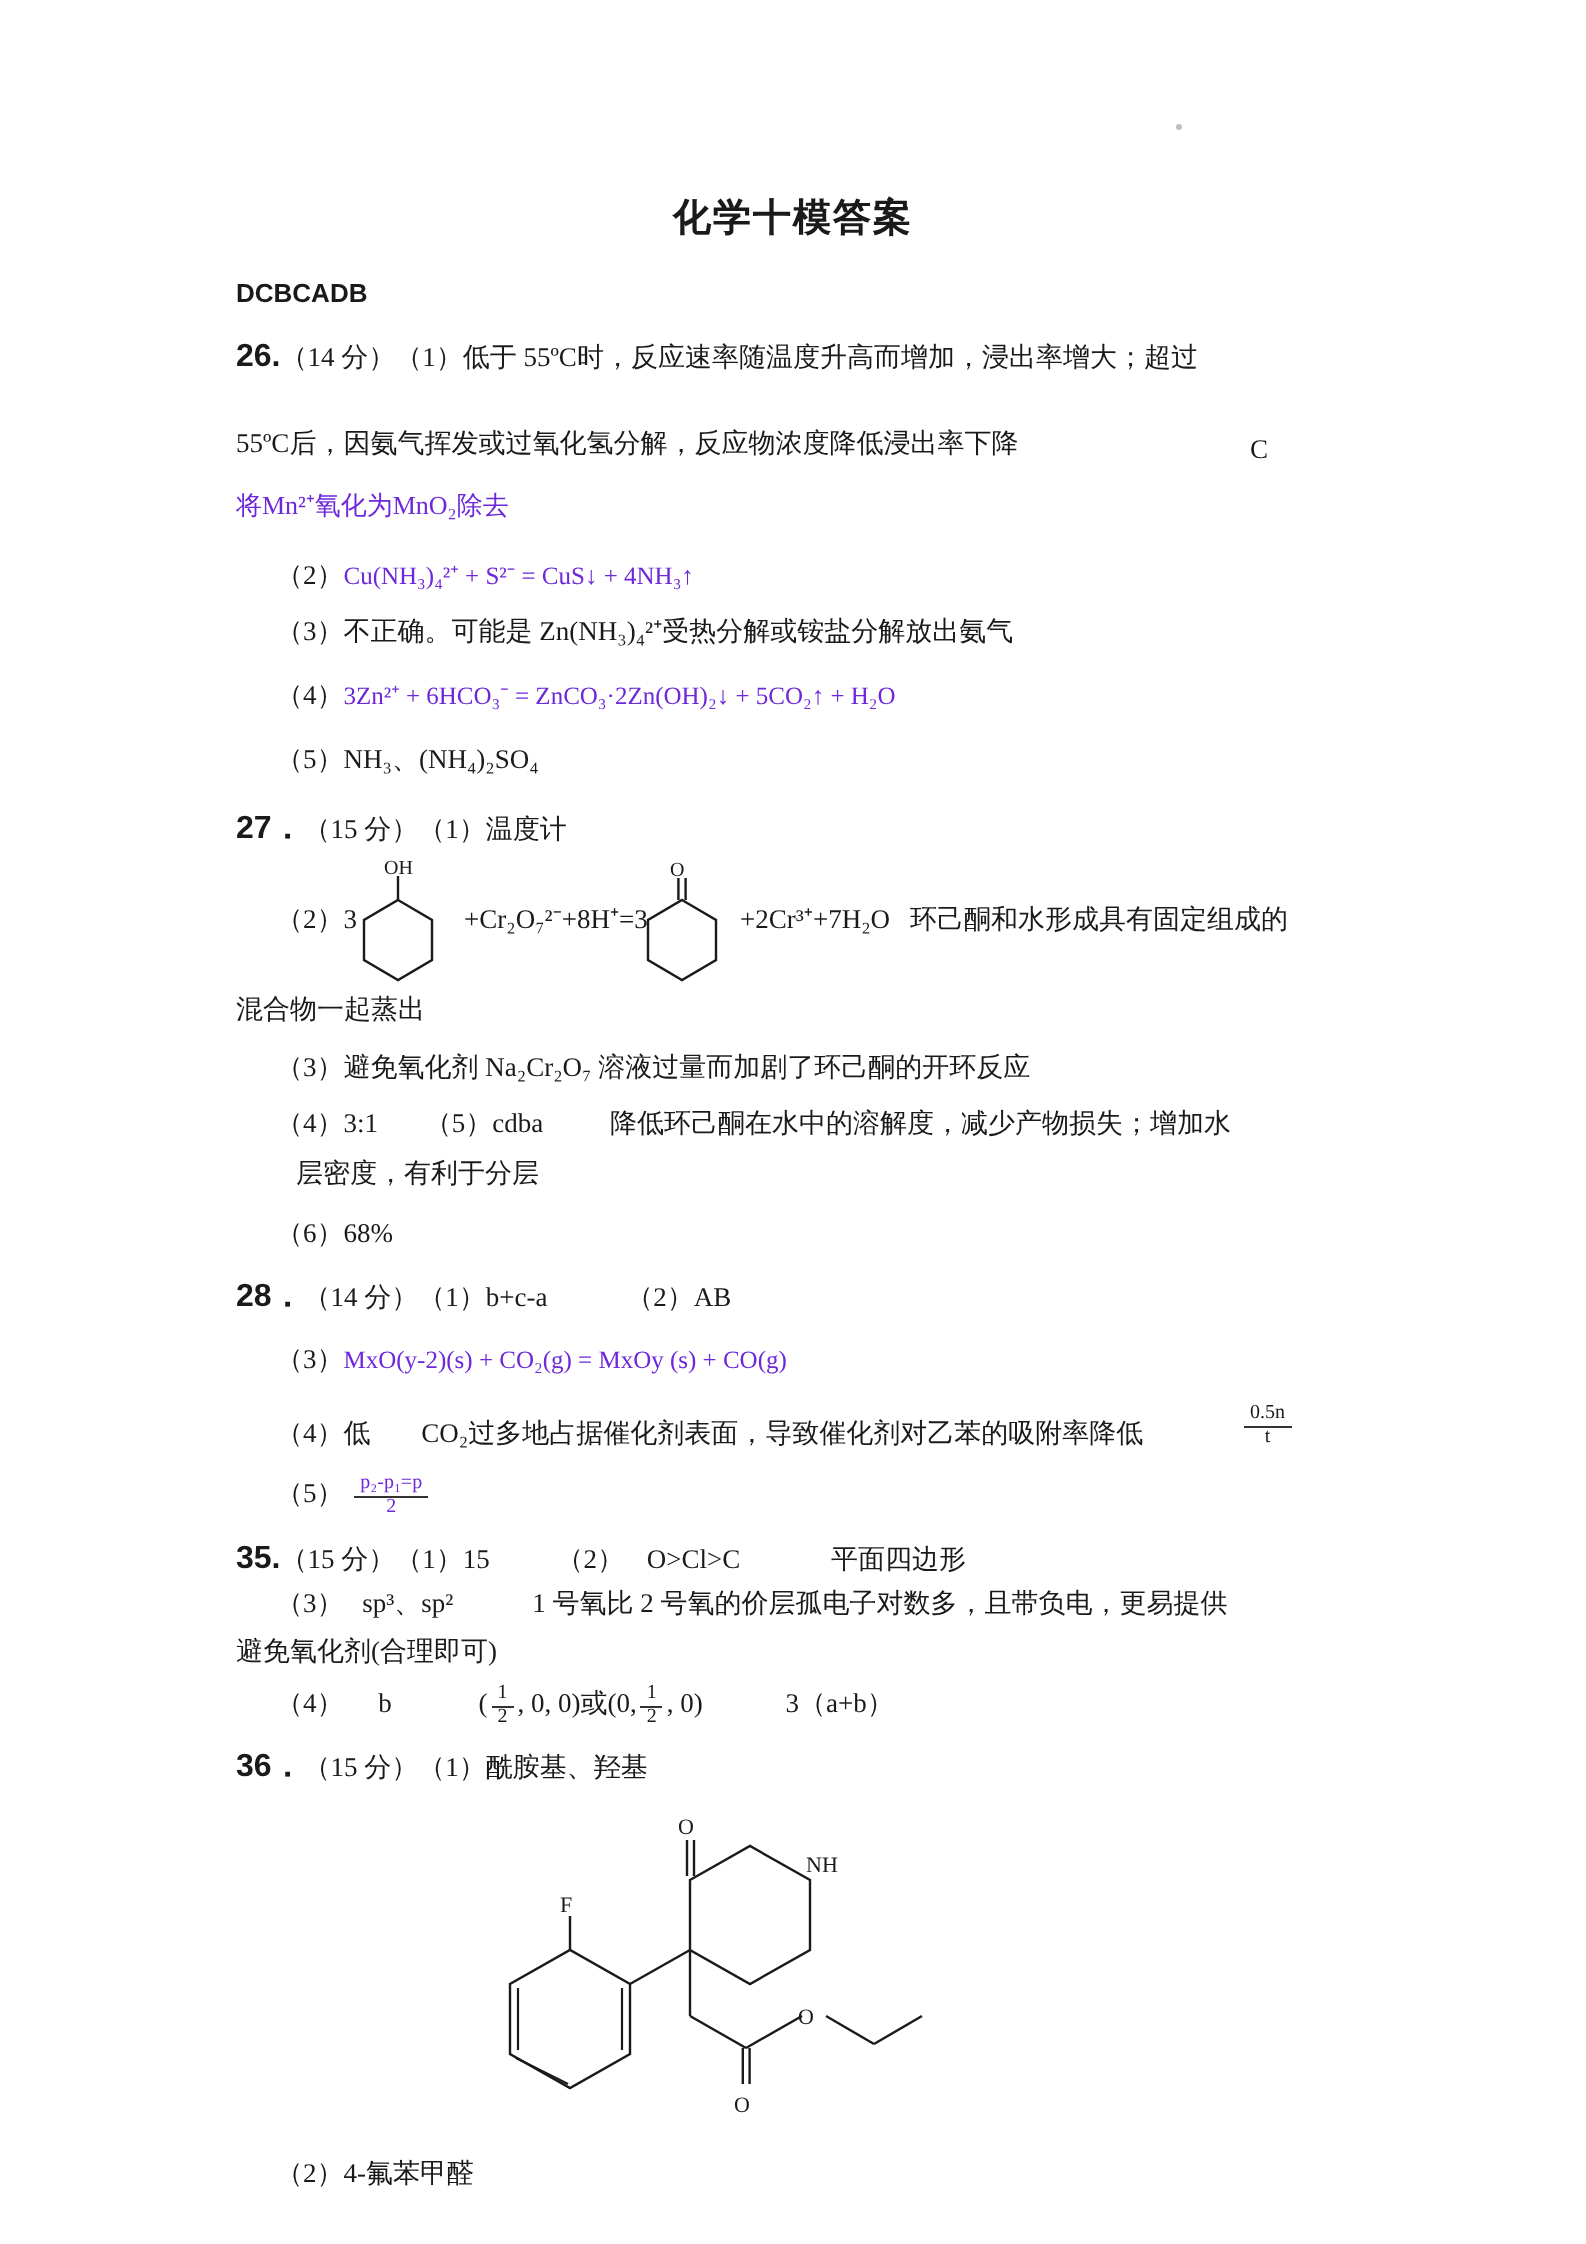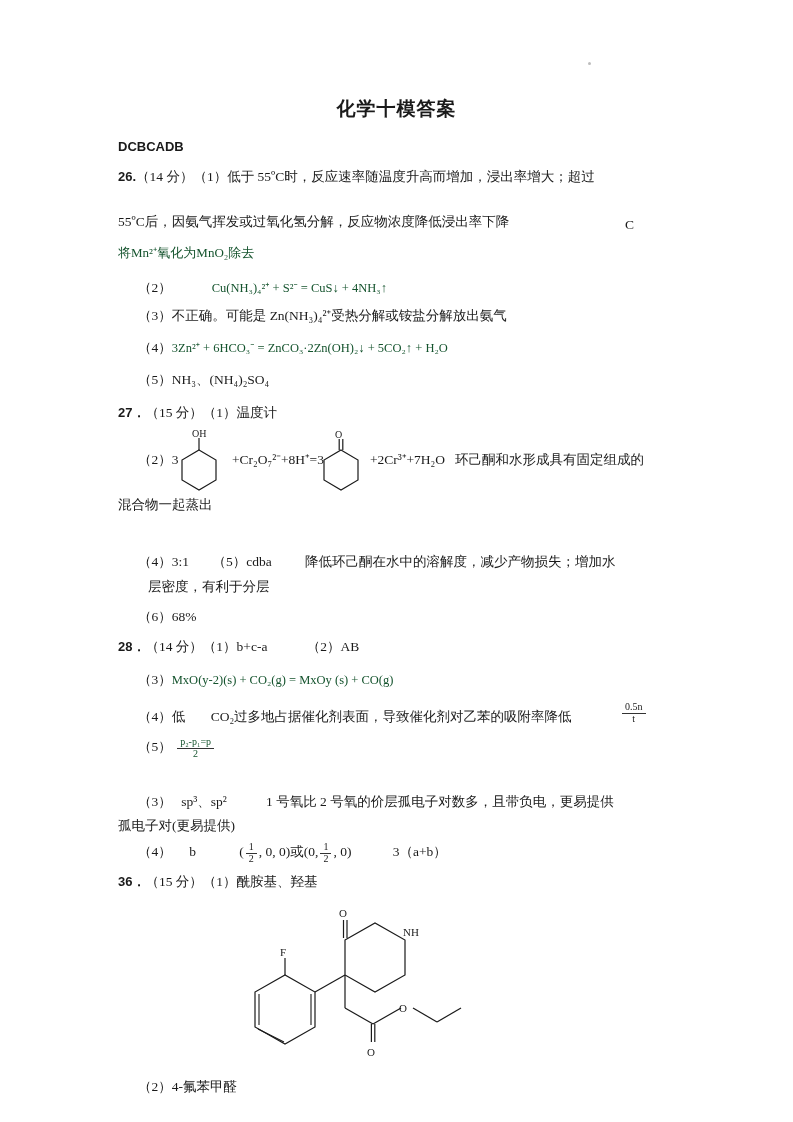--- a/index.html
+++ b/index.html
@@ -34,24 +34,24 @@
   }
   .line {
     position: absolute;
     font-size: 13.5px;
     line-height: 1.5;
     white-space: nowrap;
   }
   .qnum {
     font-weight: bold;
     font-family: "Liberation Sans", sans-serif;
-    font-size: 13px;
+    font-size: 16px;
   }
   .faint {
-    color: #14532d;
+    color: #6d28d9;
   }
   .frac {
     display: inline-block;
     vertical-align: middle;
     text-align: center;
     font-size: 10px;
     line-height: 1.05;
     margin: 0 2px;
   }
   .frac .num { display: block; padding: 0 3px; }
@@ -82,21 +82,21 @@
   </div>
 
   <div class="line" style="left:118px; top:212px;">
     <span>55ºC后，因氨气挥发或过氧化氢分解，反应物浓度降低浸出率下降</span>
   </div>
   <div class="line" style="left:625px; top:215px;">C</div>
 
   <div class="line faint" style="left:118px; top:243px; font-size:13px;">将Mn²⁺氧化为MnO₂除去</div>
 
   <div class="line" style="left:138px; top:278px;">
-    <span>（2）</span><span class="faint" style="font-size:12.5px;margin-left:40px;">Cu(NH₃)₄²⁺ + S²⁻ = CuS↓ + 4NH₃↑</span>
+    <span>（2）</span><span class="faint" style="font-size:12.5px;">Cu(NH₃)₄²⁺ + S²⁻ = CuS↓ + 4NH₃↑</span>
   </div>
 
   <div class="line" style="left:138px; top:306px;">
     <span>（3）</span><span>不正确。可能是 Zn(NH₃)₄²⁺受热分解或铵盐分解放出氨气</span>
   </div>
 
   <div class="line" style="left:138px; top:338px;">
     <span>（4）</span><span class="faint" style="font-size:12.5px;">3Zn²⁺ + 6HCO₃⁻ = ZnCO₃·2Zn(OH)₂↓ + 5CO₂↑ + H₂O</span>
   </div>
 
@@ -122,20 +122,23 @@
     <polygon points="31,20 48,30 48,50 31,60 14,50 14,30" fill="none" stroke="#1a1a1a" stroke-width="1.2"></polygon>
     <line x1="29.2" y1="20" x2="29.2" y2="9" stroke="#1a1a1a" stroke-width="1.2"></line>
     <line x1="32.8" y1="20" x2="32.8" y2="9" stroke="#1a1a1a" stroke-width="1.2"></line>
     <text x="25" y="8" font-size="10" font-family="Liberation Serif, serif" fill="#1a1a1a">O</text>
   </svg>
 
   <div class="line" style="left:370px; top:450px;">+2Cr³⁺+7H₂O</div>
   <div class="line" style="left:455px; top:450px;">环己酮和水形成具有固定组成的</div>
   <div class="line" style="left:118px; top:495px;">混合物一起蒸出</div>
 
+  <div class="line" style="left:138px; top:524px;">
+    <span>（3）</span><span>避免氧化剂 Na₂Cr₂O₇ 溶液过量而加剧了环己酮的开环反应</span>
+  </div>
 
   <div class="line" style="left:138px; top:552px;">
     <span>（4）</span><span>3:1</span>
     <span style="display:inline-block; width:20px;"></span><span>（5）</span><span>cdba</span>
   </div>
   <div class="line" style="left:305px; top:552px;">降低环己酮在水中的溶解度，减少产物损失；增加水</div>
   <div class="line" style="left:148px; top:577px;">层密度，有利于分层</div>
 
   <div class="line" style="left:138px; top:607px;">
     <span>（6）</span><span>68%</span>
@@ -162,27 +165,33 @@
   </div>
 
   <div class="line" style="left:138px; top:737px;">
     <span>（5）</span>
     <span class="frac faint">
       <span class="num">p₂-p₁=p</span>
       <span class="den">2</span>
     </span>
   </div>
 
+  <div class="line" style="left:118px; top:768px;">
+    <span class="qnum">35.</span><span>（15 分）</span><span>（1）</span><span>15</span>
+    <span style="display:inline-block; width:30px;"></span><span>（2）</span>
+    <span style="display:inline-block; width:8px;"></span><span>O&gt;Cl&gt;C</span>
+    <span style="display:inline-block; width:42px;"></span><span>平面四边形</span>
+  </div>
 
   <div class="line" style="left:138px; top:792px;">
     <span>（3）</span>
     <span style="display:inline-block; width:6px;"></span><span>sp³、sp²</span>
     <span style="display:inline-block; width:36px;"></span><span>1 号氧比 2 号氧的价层孤电子对数多，且带负电，更易提供</span>
   </div>
-  <div class="line" style="left:118px; top:816px;">孤电子对(更易提供)</div>
+  <div class="line" style="left:118px; top:816px;">避免氧化剂(合理即可)</div>
 
   <div class="line" style="left:138px; top:842px;">
     <span>（4）</span>
     <span style="display:inline-block; width:14px;"></span><span>b</span>
     <span style="display:inline-block; width:40px;"></span>(<span class="frac">
       <span class="num">1</span>
       <span class="den">2</span>
     </span><span>, 0, 0)或(0,</span><span class="frac">
       <span class="num">1</span>
       <span class="den">2</span>

